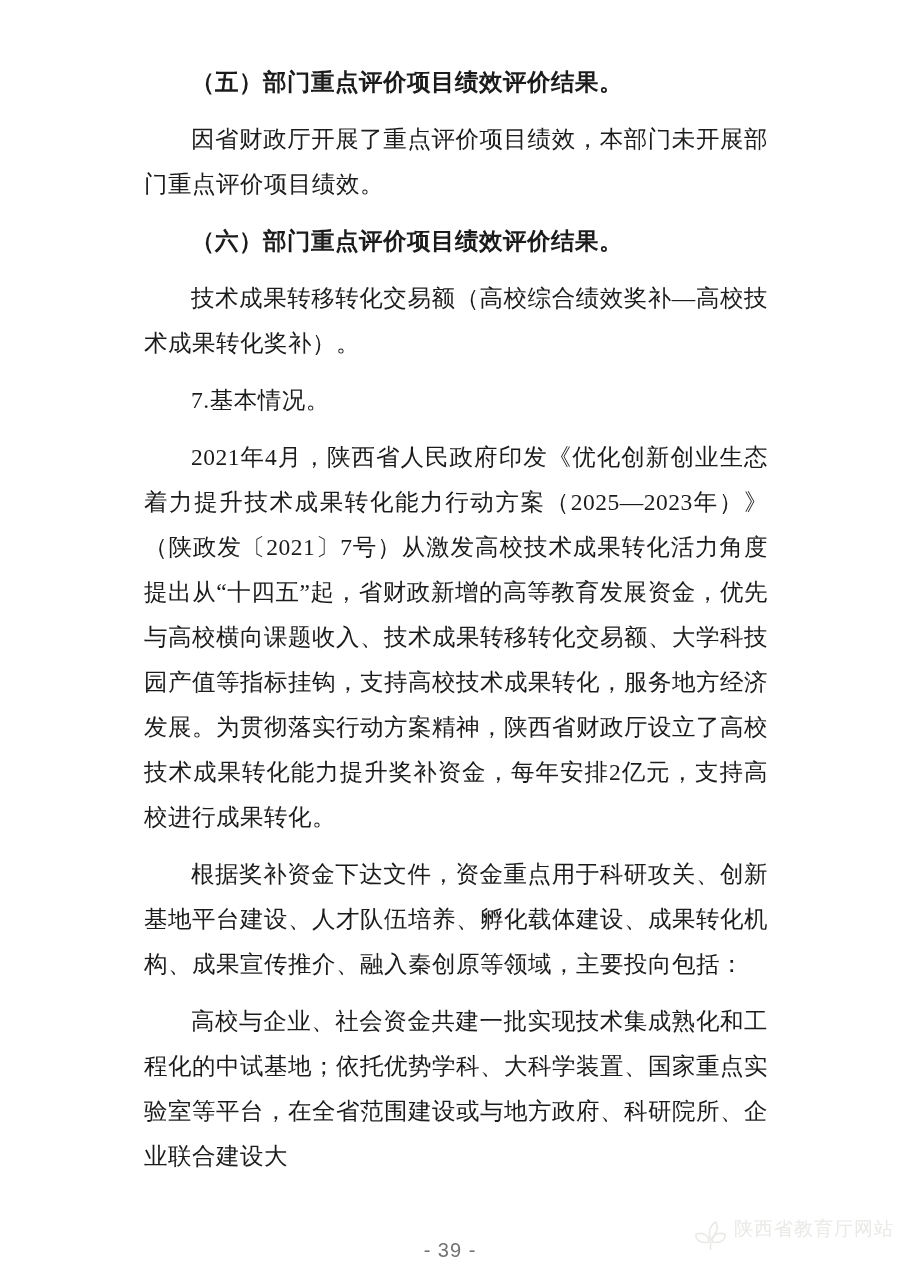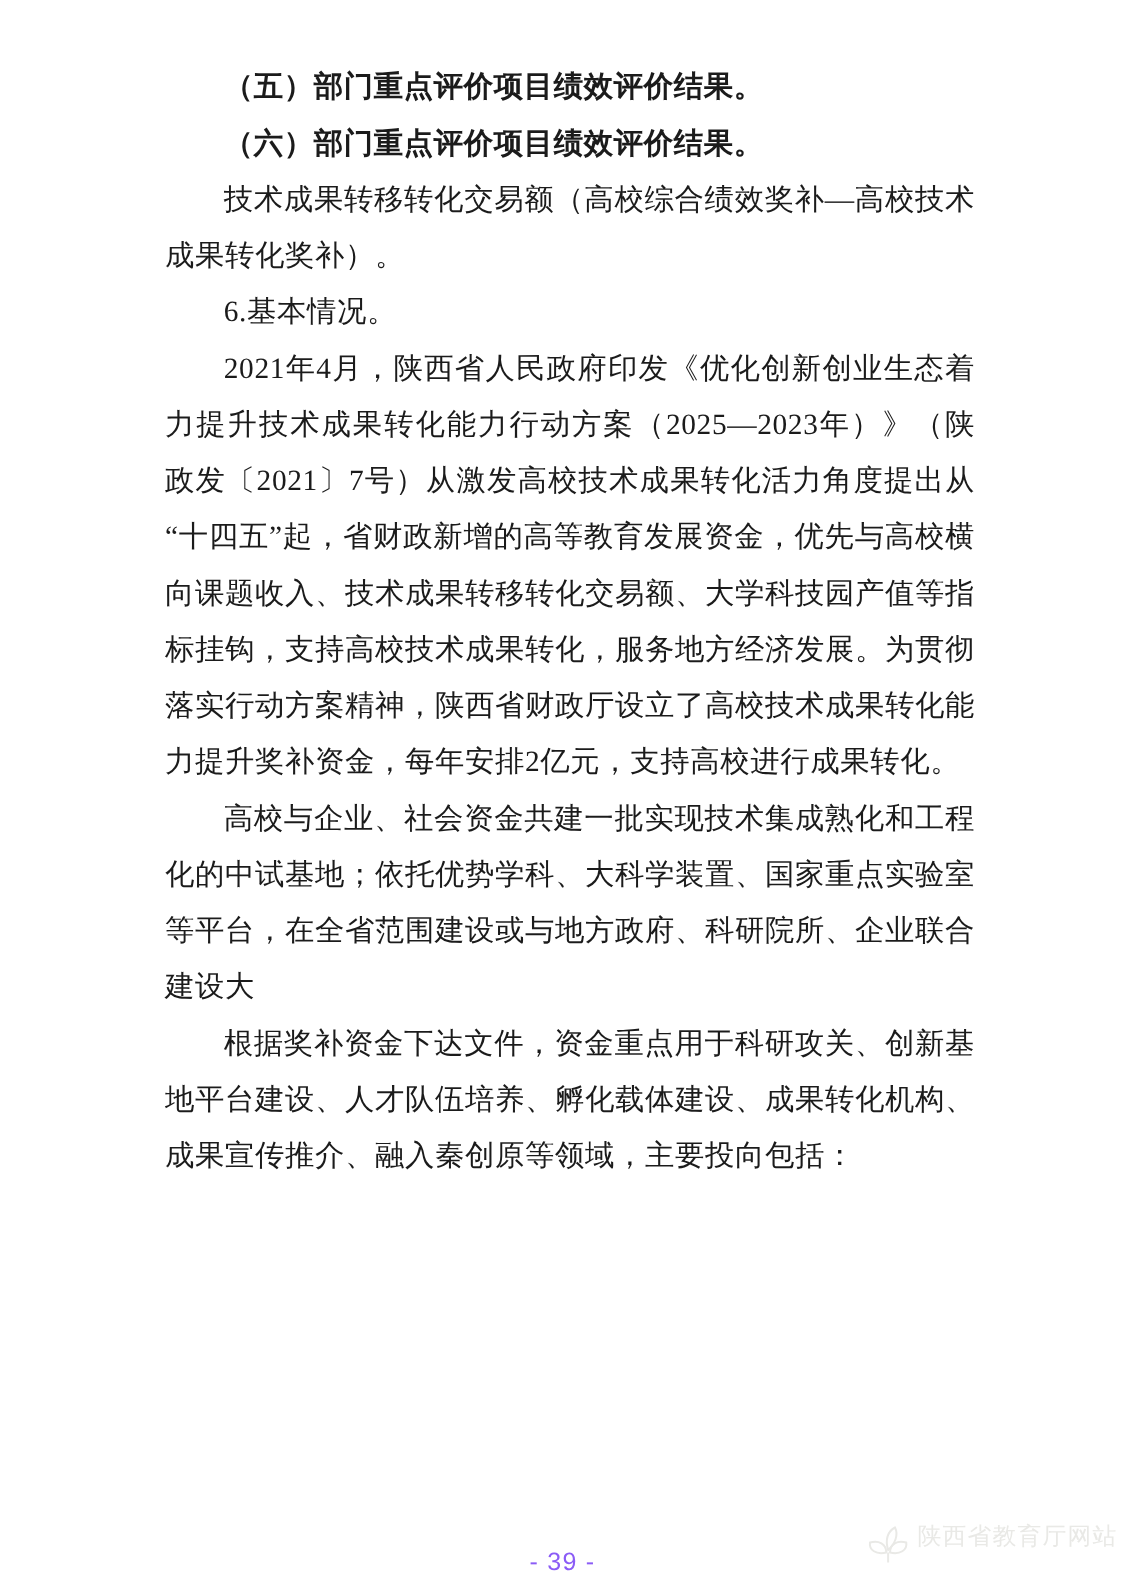--- a/index.html
+++ b/index.html
@@ -19,32 +19,32 @@
   .content{
     position:absolute;
     left:132px;top:48px;width:648px;
     font-size:23.5px;
     line-height:45px;
     text-align:justify;
     text-justify:inter-ideograph;
     letter-spacing:0.5px;
   }
   .content p{
-    margin:0;
+    margin:12px;
     text-indent:2em;
     word-break:break-all;
   }
   .content p.bold{font-weight:bold;}
   .footer{
     position:absolute;
     left:0;bottom:10px;width:100%;
     text-align:center;
     font-size:20px;
     font-family:"Liberation Sans","DejaVu Sans",sans-serif;
-    color:#8b5cf6;
+    color:#737373;
     letter-spacing:1px;
   }
   .watermark{
     position:absolute;
     right:6px;bottom:16px;
     display:flex;
     align-items:flex-start;
     gap:3px;
     color:var(--watermark-color);
     font-size:19px;
@@ -54,26 +54,27 @@
   }
   .watermark svg{display:block;}
 </style>
 </head>
 <body>
 
 <div class="page">
 
   <div class="content">
     <p class="bold">（五）部门重点评价项目绩效评价结果。</p>
+    <p>因省财政厅开展了重点评价项目绩效，本部门未开展部门重点评价项目绩效。</p>
     <p class="bold">（六）部门重点评价项目绩效评价结果。</p>
     <p>技术成果转移转化交易额（高校综合绩效奖补—高校技术成果转化奖补）。</p>
-    <p>6.基本情况。</p>
+    <p>7.基本情况。</p>
     <p>2021年4月，陕西省人民政府印发《优化创新创业生态着力提升技术成果转化能力行动方案（2025—2023年）》（陕政发〔2021〕7号）从激发高校技术成果转化活力角度提出从“十四五”起，省财政新增的高等教育发展资金，优先与高校横向课题收入、技术成果转移转化交易额、大学科技园产值等指标挂钩，支持高校技术成果转化，服务地方经济发展。为贯彻落实行动方案精神，陕西省财政厅设立了高校技术成果转化能力提升奖补资金，每年安排2亿元，支持高校进行成果转化。</p>
+    <p>根据奖补资金下达文件，资金重点用于科研攻关、创新基地平台建设、人才队伍培养、孵化载体建设、成果转化机构、成果宣传推介、融入秦创原等领域，主要投向包括：</p>
     <p>高校与企业、社会资金共建一批实现技术集成熟化和工程化的中试基地；依托优势学科、大科学装置、国家重点实验室等平台，在全省范围建设或与地方政府、科研院所、企业联合建设大</p>
-    <p>根据奖补资金下达文件，资金重点用于科研攻关、创新基地平台建设、人才队伍培养、孵化载体建设、成果转化机构、成果宣传推介、融入秦创原等领域，主要投向包括：</p>
   </div>
 
   <div class="footer">- 39 -</div>
 
   <div class="watermark">
     <span>
       <svg width="40" height="40" viewBox="0 0 40 40" fill="none" stroke="#e9e9e6" stroke-width="1.6">
         <path d="M18 26 C10 28, 4 24, 5 18 C12 16, 18 19, 18 26 Z"></path>
         <path d="M21 26 C29 28, 35 24, 34 18 C27 16, 21 19, 21 26 Z"></path>
         <path d="M19.5 24 C17 16, 19 9, 25 6 C28 12, 25 19, 19.5 24 Z"></path>

